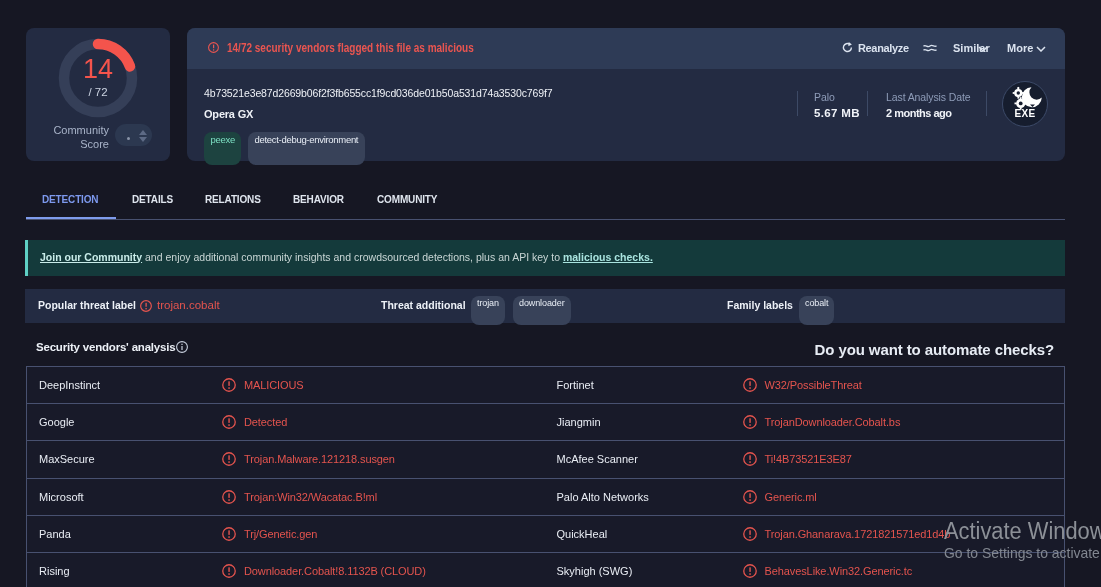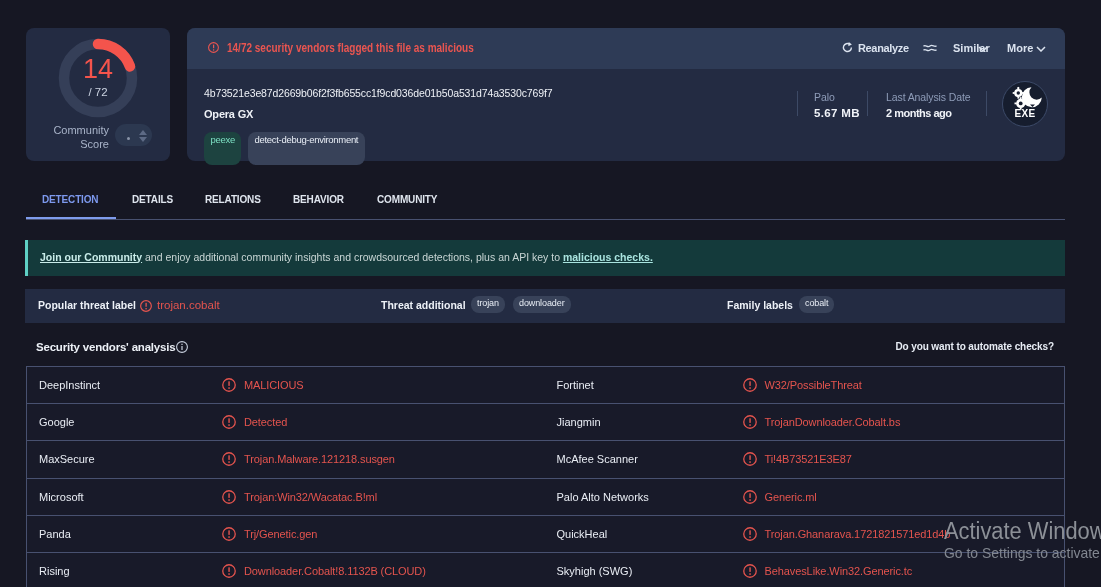--- a/index.html
+++ b/index.html
@@ -42,25 +42,25 @@
 
 #banner { left:25px; top:240px; width:1040px; height:36px; background:#143a3b; border-left:3px solid #5fd0c5; }
 #bannertext { left:40px; top:250.5px; font-size:10.5px; color:#c9d6d5; letter-spacing:0px; }
 #bannertext b.w { color:#c9ece9; text-decoration:underline; }
 #bannertext b.t { color:#a9e4df; text-decoration:underline; }
 
 
 #threatrow { left:25px; top:289px; width:1040px; height:34px; background:#232b42; }
 .trlabel { position:absolute; top:299px; color:#edf1f7; font-size:10.5px; font-weight:700; letter-spacing:0px; white-space:nowrap; }
 #tlabel { left:157px; top:299px; color:#e4544e; font-size:11.5px; }
-.pill { position:absolute; top:296px; height:17px; line-height:15.5px; border-radius:8px; background:#384259; color:#e8edf5; font-size:9px; letter-spacing:-0.1px; padding:0 6px; }
+.pill { position:absolute; top:296px; height:29px; line-height:15.5px; border-radius:8px; background:#384259; color:#e8edf5; font-size:9px; letter-spacing:-0.1px; padding:0 6px; }
 
 
 #svhdr { left:36px; top:341px; color:#edf1f7; font-size:11.5px; font-weight:700; letter-spacing:-0.2px; }
-#autochk { left:0; top:341px; width:1054px; text-align:right; color:#e7ecf4; font-size:10px; font-weight:700; letter-spacing:-0.1px; }
+#autochk { left:0; top:341px; width:1054px; text-align:right; color:#e7ecf4; font-size:15px; font-weight:700; letter-spacing:-0.1px; }
 
 
 #vtable { position:absolute; left:26px; top:366px; width:1039px; border-collapse:collapse; table-layout:fixed; }
 #vtable td { border-top:1px solid #485170; border-bottom:1px solid #485170; background:#181a29; height:37.2px; font-size:11px; padding:0; vertical-align:middle; }
 #vtable td:first-child { border-left:1px solid #485170; }
 #vtable td:last-child { border-right:1px solid #485170; }
 #vtable td.v { color:#e9edf4; font-weight:400; padding-left:12px; }
 #vtable td.r { color:#e4544e; letter-spacing:-0.1px; }
 .res { display:flex; align-items:center; }
 .res svg { margin-left:8.5px; margin-right:8px; flex:none; }

